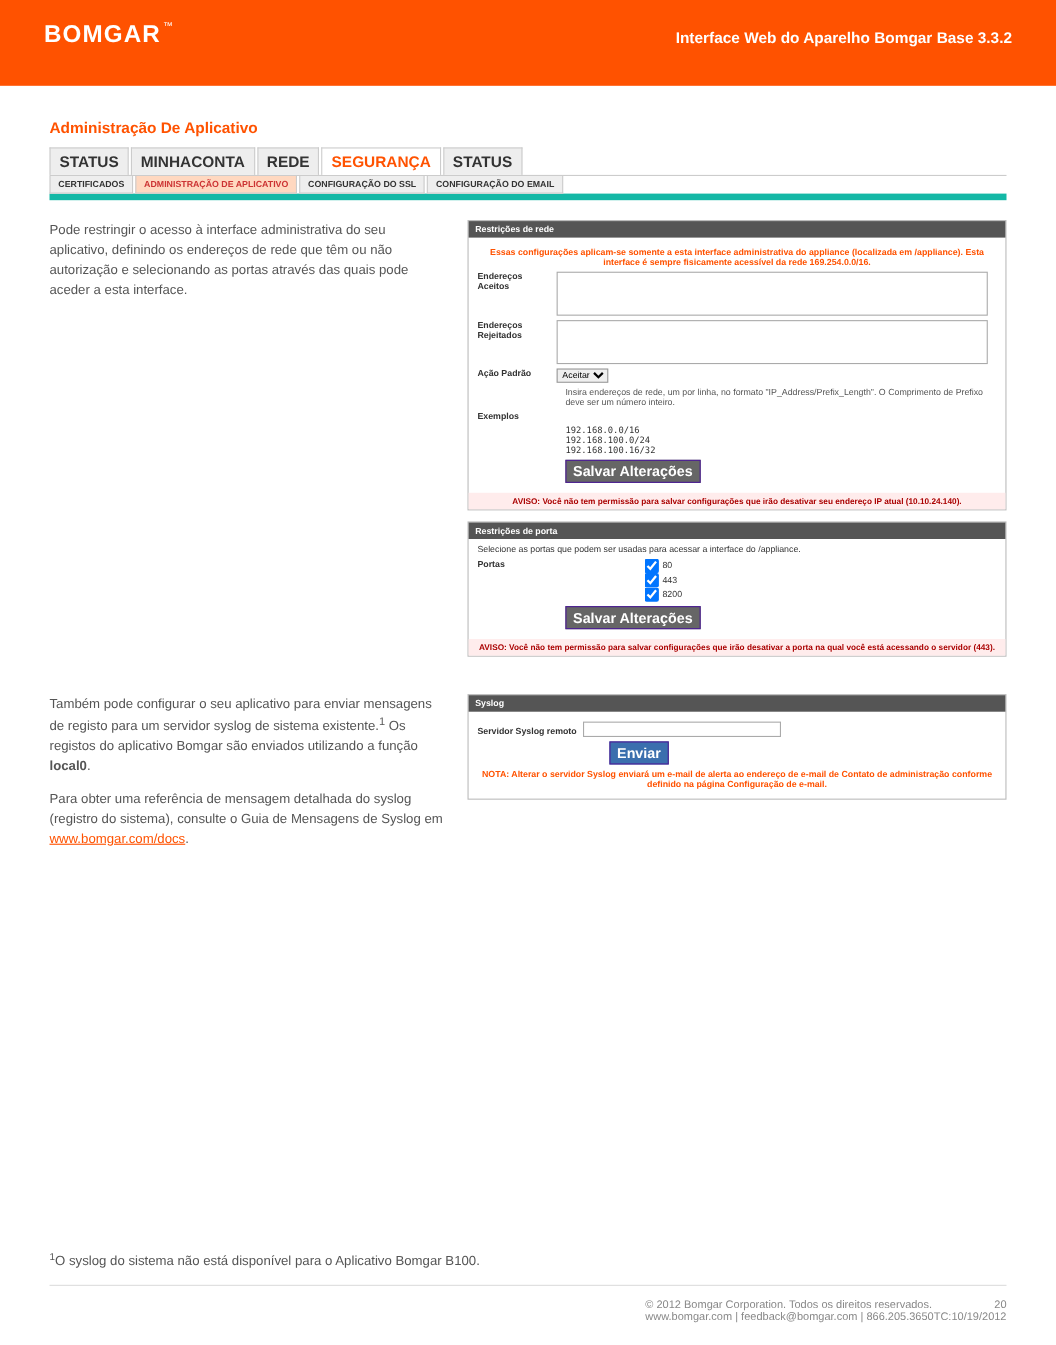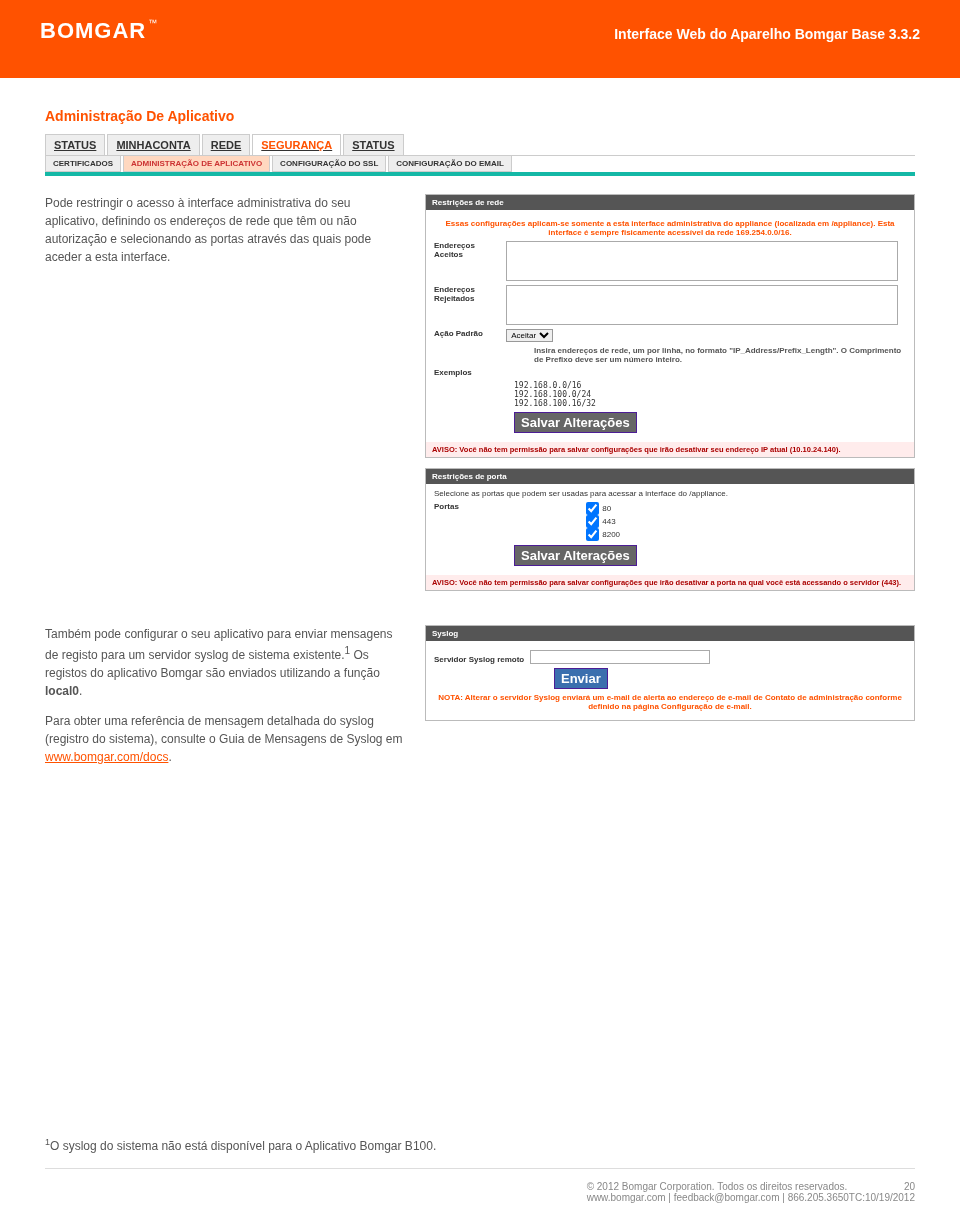--- a/index.html
+++ b/index.html
@@ -10,43 +10,43 @@
   .header-orange { background: #ff5200; height: 78px; position: relative; padding: 18px 40px 0 40px; }
   .logo { color: #fff; font-size: 22px; font-weight: bold; letter-spacing: 1px; display: inline-flex; align-items: flex-start; }
   .logo sup { font-size: 9px; font-weight: normal; margin-left: 2px; }
   .header-right { position: absolute; right: 40px; top: 26px; color: #fff; font-size: 14px; font-weight: bold; }
 
   
   .content { padding: 30px 45px 0 45px; }
   h3.section-title { color: #ff5200; font-size: 14px; font-weight: bold; margin-bottom: 10px; }
 
   
-  .tabs { border-bottom: 1px solid #ccc; display: flex; font-size: 11px; font-weight: bold; color: #333; text-decoration: underline; }
+  .tabs { border-bottom: 1px solid #ccc; display: flex; font-size: 14px; font-weight: bold; color: #333; }
   .tabs .tab { padding: 4px 8px; border-right: 0; background: #eee; border: 1px solid #ccc; border-bottom: none; margin-right: 2px; }
   .tabs .tab.active { color: #ff5200; background: #fff; }
-  .subtabs { display: flex; font-size: 8px; font-weight: bold; border-bottom: 4px solid #14b8a6; }
+  .subtabs { display: flex; font-size: 8px; font-weight: bold; border-bottom: 6px solid #14b8a6; }
   .subtabs .stab { padding: 3px 7px; background: #eee; border: 1px solid #ccc; border-top: none; margin-right: 2px; }
   .subtabs .stab.active { background: #ffd8c0; color: #c33; }
 
   .two-col { display: flex; gap: 20px; margin-top: 18px; }
   .left-col { flex: 0 0 360px; font-size: 12px; line-height: 1.5; color: #555; }
   .right-col { flex: 1; }
 
   
   .panel { border: 1px solid #bbb; font-size: 8px; background: #fff; margin-bottom: 10px; }
   .panel-header { background: #555; color: #fff; padding: 3px 6px; font-weight: bold; }
   .panel-body { padding: 5px 8px; }
   .orange-note { color: #ff5200; text-align: center; font-weight: bold; font-size: 8px; margin: 4px 0; }
   .lbl { font-weight: bold; font-size: 8px; display: inline-block; width: 70px; vertical-align: top; }
   .txtbox { border: 1px solid #aaa; background: #fff; height: 40px; display: inline-block; width: calc(100% - 80px); vertical-align: top; }
   .row { margin: 4px 0; }
   select.tiny { font-size: 8px; border: 1px solid #999; }
   .btn { background: #666; color: #fff; border: 1px solid #4c1d95; font-size: 13px; padding: 2px 6px; font-weight: bold; }
   .btn-blue { background: #3b6fae; }
-  .warning-red { background: #ffecec; color: #a00; font-weight: bold; padding: 3px 6px; font-size: 7.5px; }
+  .warning-red { background: #ffecec; color: #a00; font-weight: bold; padding: 3px 6px; font-size: 7.5px; text-align: center; }
   pre.examples { font-family: monospace; font-size: 8px; margin-left: 80px; }
   .checkline { margin-left: 80px; font-size: 8px; }
   .checkline input { vertical-align: middle; margin-right: 3px; }
 
   .syslog-input { border: 1px solid #aaa; width: 180px; height: 14px; margin-left: 4px; }
 
   .para { font-size: 12px; line-height: 1.5; color: #555; margin-top: 12px; }
   a.link { color: #ff5200; text-decoration: underline; }
 
   .footer-note { position: absolute; bottom: 70px; left: 45px; right: 45px; font-size: 12px; color: #555; border-top: 0; }
@@ -98,21 +98,21 @@
             <div class="row">
               <span class="lbl">Endereços Rejeitados</span>
               <span class="txtbox"></span>
             </div>
             <div class="row">
               <span class="lbl">Ação Padrão</span>
               <select class="tiny">
                 <option>Aceitar</option>
               </select>
             </div>
-            <div class="row" style="margin-left:100px; color:#555;font-weight:bold;">Insira endereços de rede, um por linha, no formato "IP_Address/Prefix_Length". O Comprimento de Prefixo deve ser um número inteiro.</div>
+            <div class="row" style="margin-left:80px; color:#555;">Insira endereços de rede, um por linha, no formato "IP_Address/Prefix_Length". O Comprimento de Prefixo deve ser um número inteiro.</div>
             <div class="row">
               <span class="lbl">Exemplos</span>
             </div>
             <pre class="examples">192.168.0.0/16
 192.168.100.0/24
 192.168.100.16/32</pre>
             <div class="row" style="margin-left:80px;">
               <button class="btn">Salvar Alterações</button>
             </div>
           </div>

